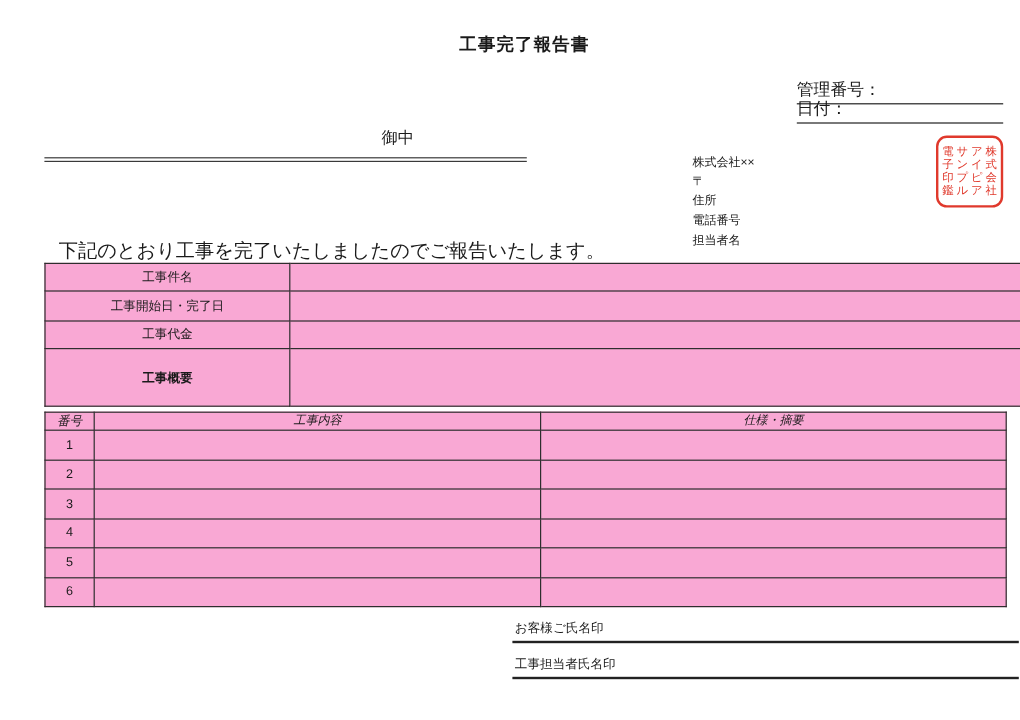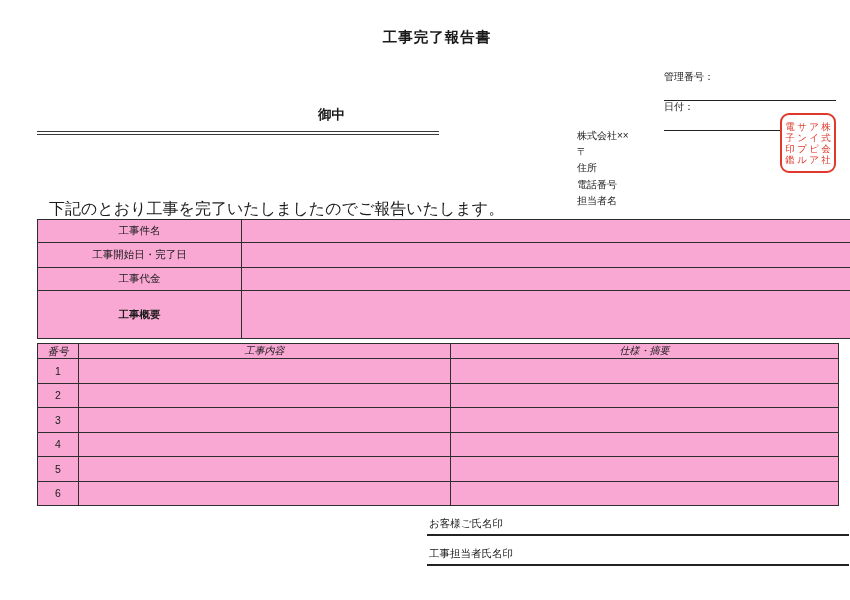--- a/index.html
+++ b/index.html
@@ -10,26 +10,26 @@
     margin-left:12px;
   }
   .title {
     position:absolute; top:28px; left:0; right:0; margin:0;
     text-align:center; font-size:14.5px; font-weight:bold; letter-spacing:1px;
   }
   
   .mgmt { position:absolute; left:652px; top:62px; width:172px; }
   .mgmt-row {
     border-bottom:1.5px solid #222; display:flex; align-items:flex-end;
-    font-size:10px; padding-bottom:16px;
+    font-size:14px; padding-bottom:2px;
   }
   .mgmt-row.first { height:22px; }
   .mgmt-row.second { height:13px; }
   
-  .addressee-name { position:absolute; left:306px; top:106px; font-size:13.5px; font-weight:bold; }
+  .addressee-name { position:absolute; left:306px; top:106px; font-size:13.5px; font-weight:normal; }
   .addressee-line {
     position:absolute; left:25px; top:131px; width:402px; height:2px;
     border-top:1px solid #3a3a3a; border-bottom:1px solid #3a3a3a;
   }
   
   .sender { position:absolute; left:565px; top:128px; font-size:10px; line-height:16.2px; }
   
   .stamp {
     position:absolute; left:768px; top:113px; width:56px; height:60px;
     box-sizing:border-box; border:2.5px solid #e0392c; border-radius:9px;

